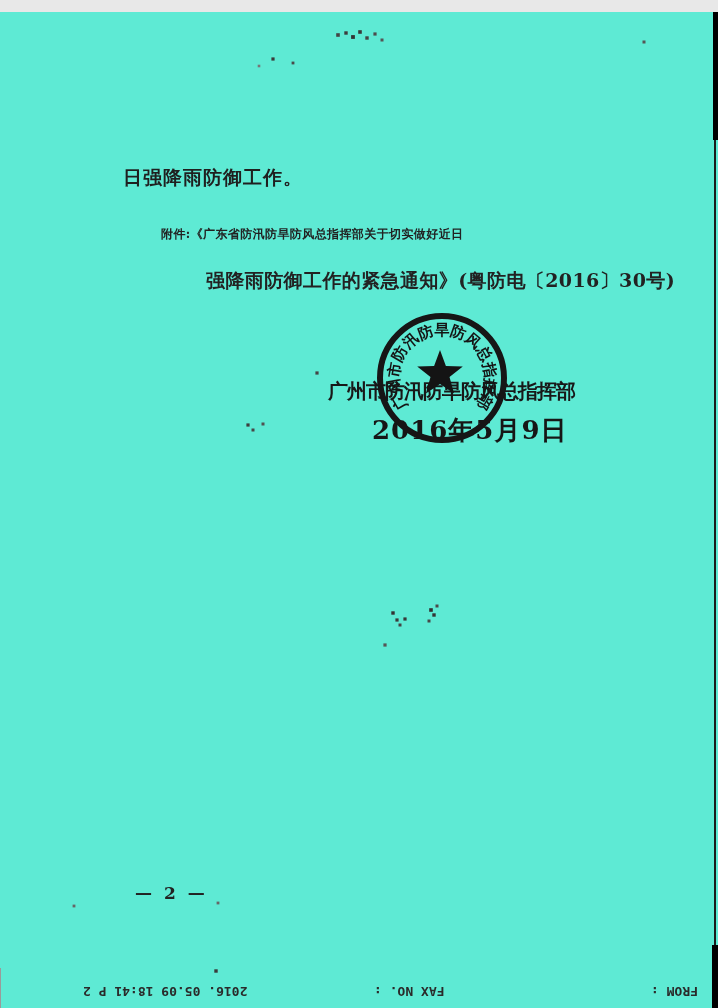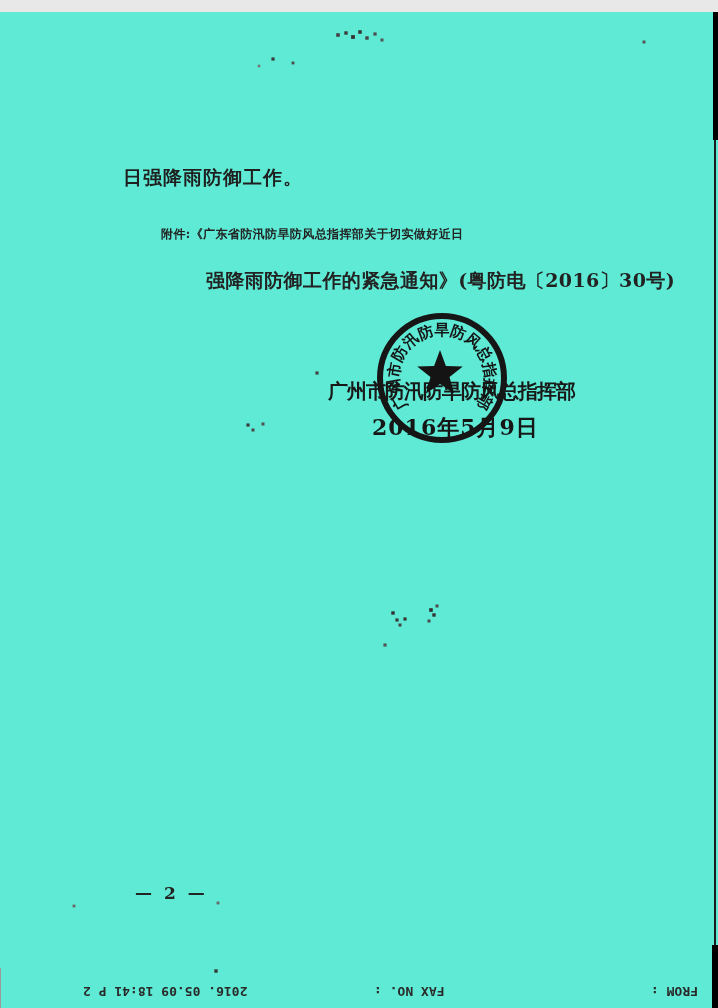--- a/index.html
+++ b/index.html
@@ -8,21 +8,21 @@
     background:#5eead4;overflow:hidden;
     font-family:"DejaVu Serif","Liberation Serif",serif;
     color:#1b1b1b;
   }
   .abs{position:absolute;white-space:nowrap;}
   
   .body-line{left:123px;top:134px;font-size:19px;letter-spacing:1px;font-weight:bold;color:#1f1f1f;}
   .attach1{left:161px;top:202px;font-size:12px;letter-spacing:0.4px;font-weight:bold;color:#222;}
   .attach2{left:206px;top:237px;font-size:19px;letter-spacing:0.4px;font-weight:bold;color:#222;}
   .sig-org{left:328px;top:366px;font-size:20px;font-weight:bold;letter-spacing:-1px;color:#181818;}
-  .sig-date{left:372px;top:401px;font-size:22px;font-weight:bold;letter-spacing:1px;color:#161616;}
+  .sig-date{left:372px;top:401px;font-size:26px;font-weight:bold;letter-spacing:1px;color:#161616;}
   .pagenum{left:135px;top:871px;font-size:17px;font-weight:bold;letter-spacing:3px;color:#222;}
   
   .stamp{left:377px;top:301px;width:130px;height:130px;z-index:5;}
   .stamp-ring{position:absolute;left:0;top:0;width:118px;height:118px;border:6px solid #161616;border-radius:50%;}
   .stamp-star{position:absolute;left:0;top:0;}
   .stamp-chars span{position:absolute;font-size:15px;font-weight:bold;color:#141414;
     font-family:"DejaVu Serif","Liberation Serif",serif;}
   
   .fax-footer span{
     position:absolute;top:972px;font-family:"DejaVu Sans Mono","Liberation Mono",monospace;

